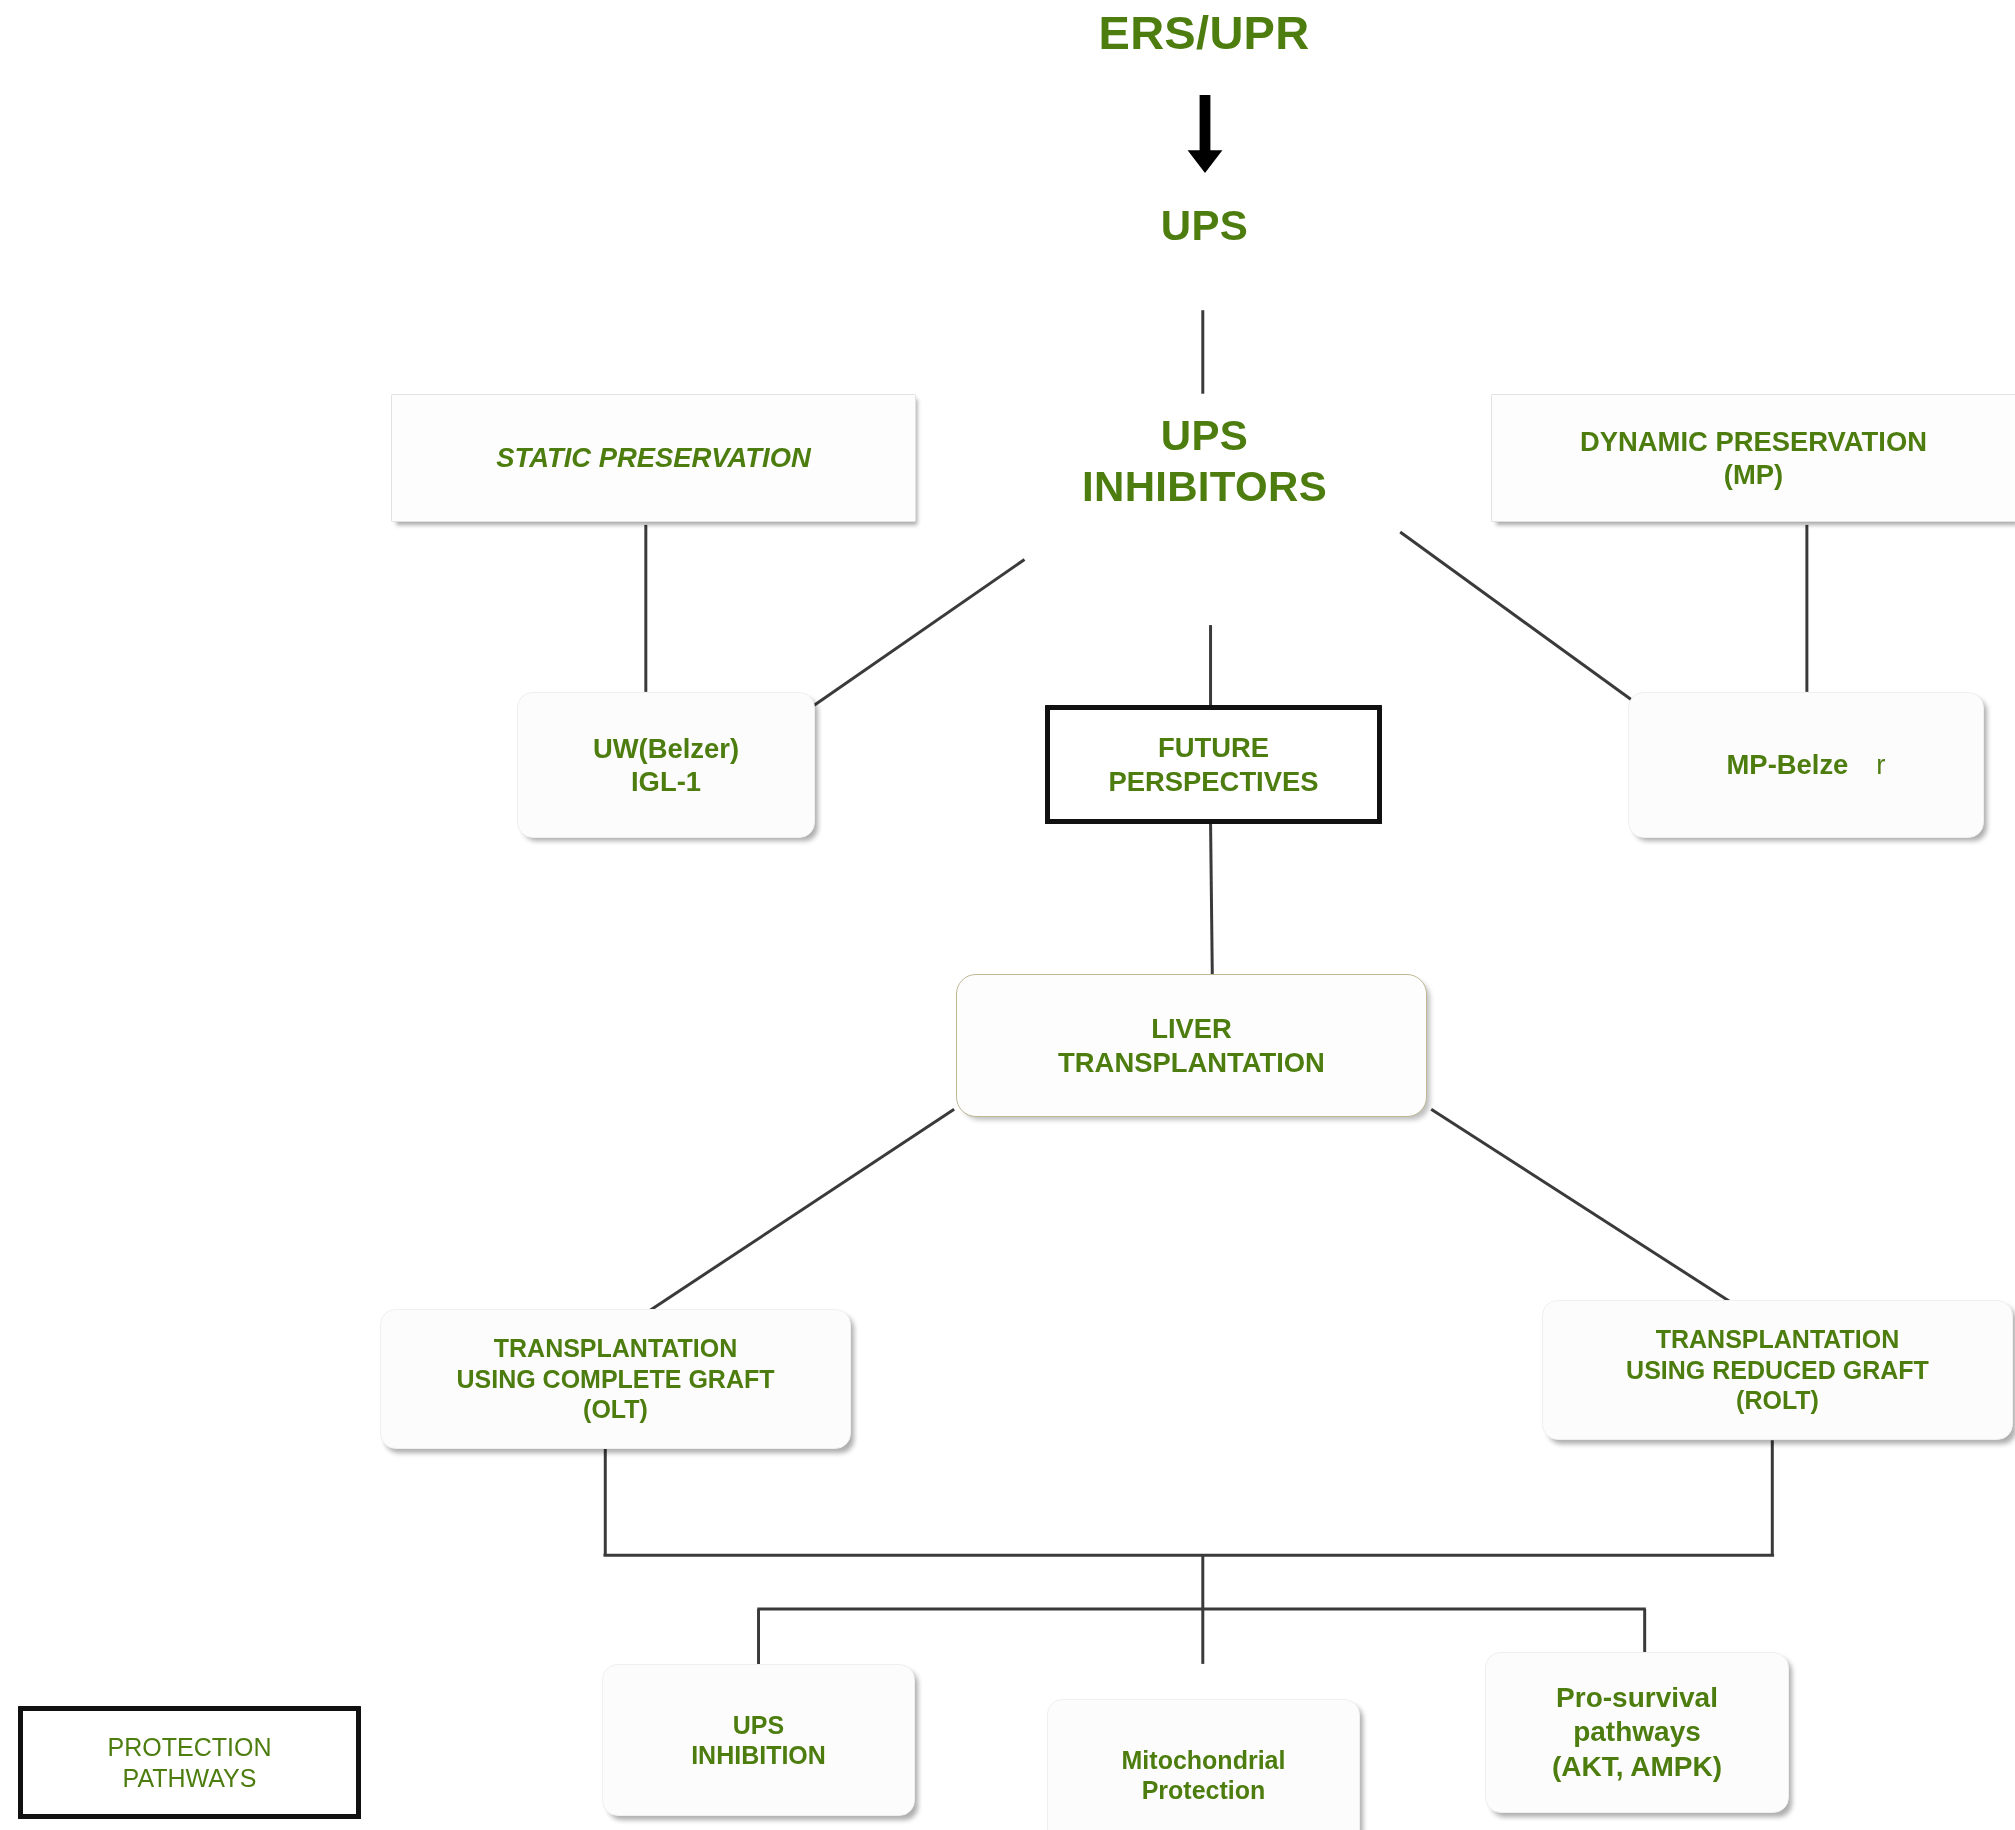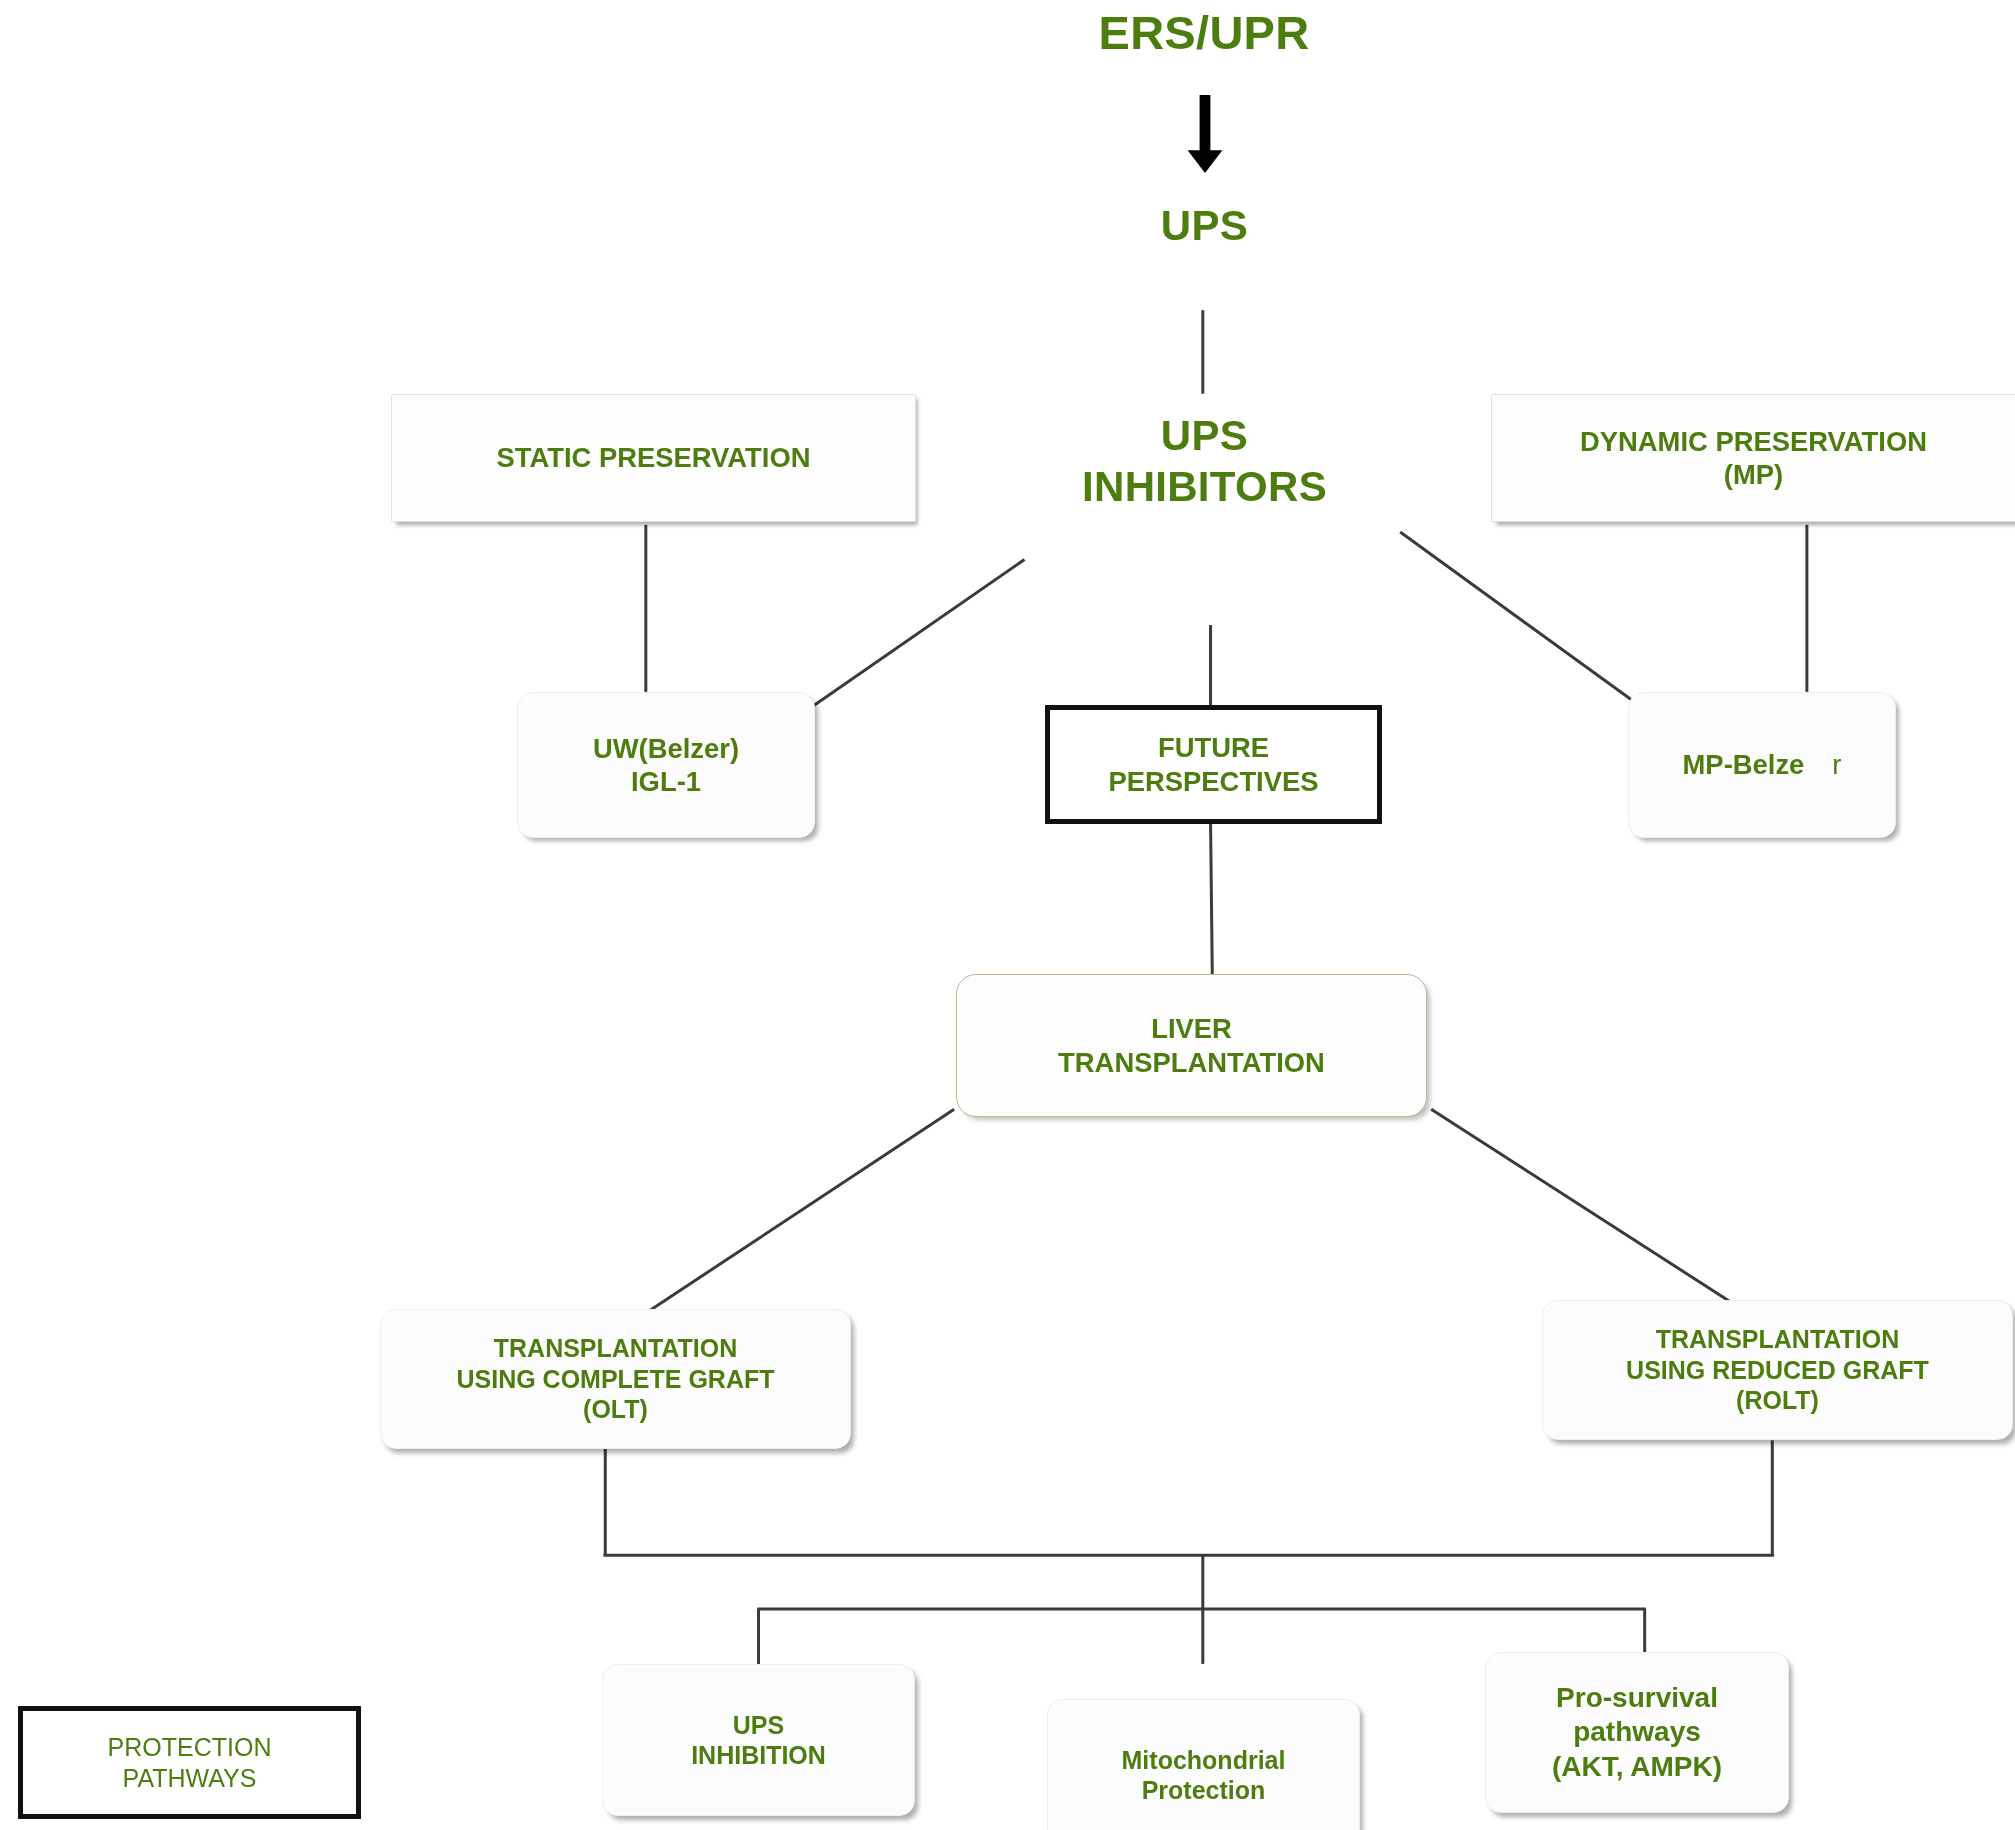--- a/index.html
+++ b/index.html
@@ -132,32 +132,32 @@
     <svg width="42" height="78" viewBox="0 0 70 130" xmlns="http://www.w3.org/2000/svg">
       <path d="M26 0 H44 V92 H64 L35 130 L6 92 H26 Z" fill="#000000"></path>
     </svg>
   </div>
 
   <div class="node plain t-big" style="left:1091px; top:197px; width:227px; height:57px;">UPS</div>
 
   <div class="node plain t-big" style="left:978px; top:400px; width:453px; height:122px;">UPS
 INHIBITORS</div>
 
-  <div class="node rect t-mid" style="left:391px; top:394px; width:525px; height:128px;">STATIC PRESERVATION</div>
+  <div class="node rect t-mid" style="left:391px; top:394px; width:525px; height:128px;font-style:italic;">STATIC PRESERVATION</div>
 
   <div class="node rect t-mid" style="left:1491px; top:394px; width:525px; height:128px;">DYNAMIC PRESERVATION
 (MP)</div>
 
   <div class="node round t-mid" style="left:517px; top:692px; width:298px; height:146px;">UW(Belzer)
 IGL-1</div>
 
   <div class="node heavy t-mid" style="left:1045px; top:705px; width:337px; height:119px;">FUTURE
 PERSPECTIVES</div>
 
-  <div class="node round t-mid" style="left:1628px; top:692px; width:268px; height:146px;gap:28px;">
+  <div class="node round t-mid" style="left:1628px; top:692px; width:356px; height:146px;gap:28px;">
     <span>MP-Belze</span><span style="font-weight:400;">r</span>
   </div>
 
   <div class="node round-khaki t-mid" style="left:956px; top:974px; width:471px; height:143px;">LIVER
 TRANSPLANTATION</div>
 
   <div class="node round t-small" style="left:380px; top:1309px; width:471px; height:140px;">TRANSPLANTATION
 USING COMPLETE GRAFT
 (OLT)</div>
 

